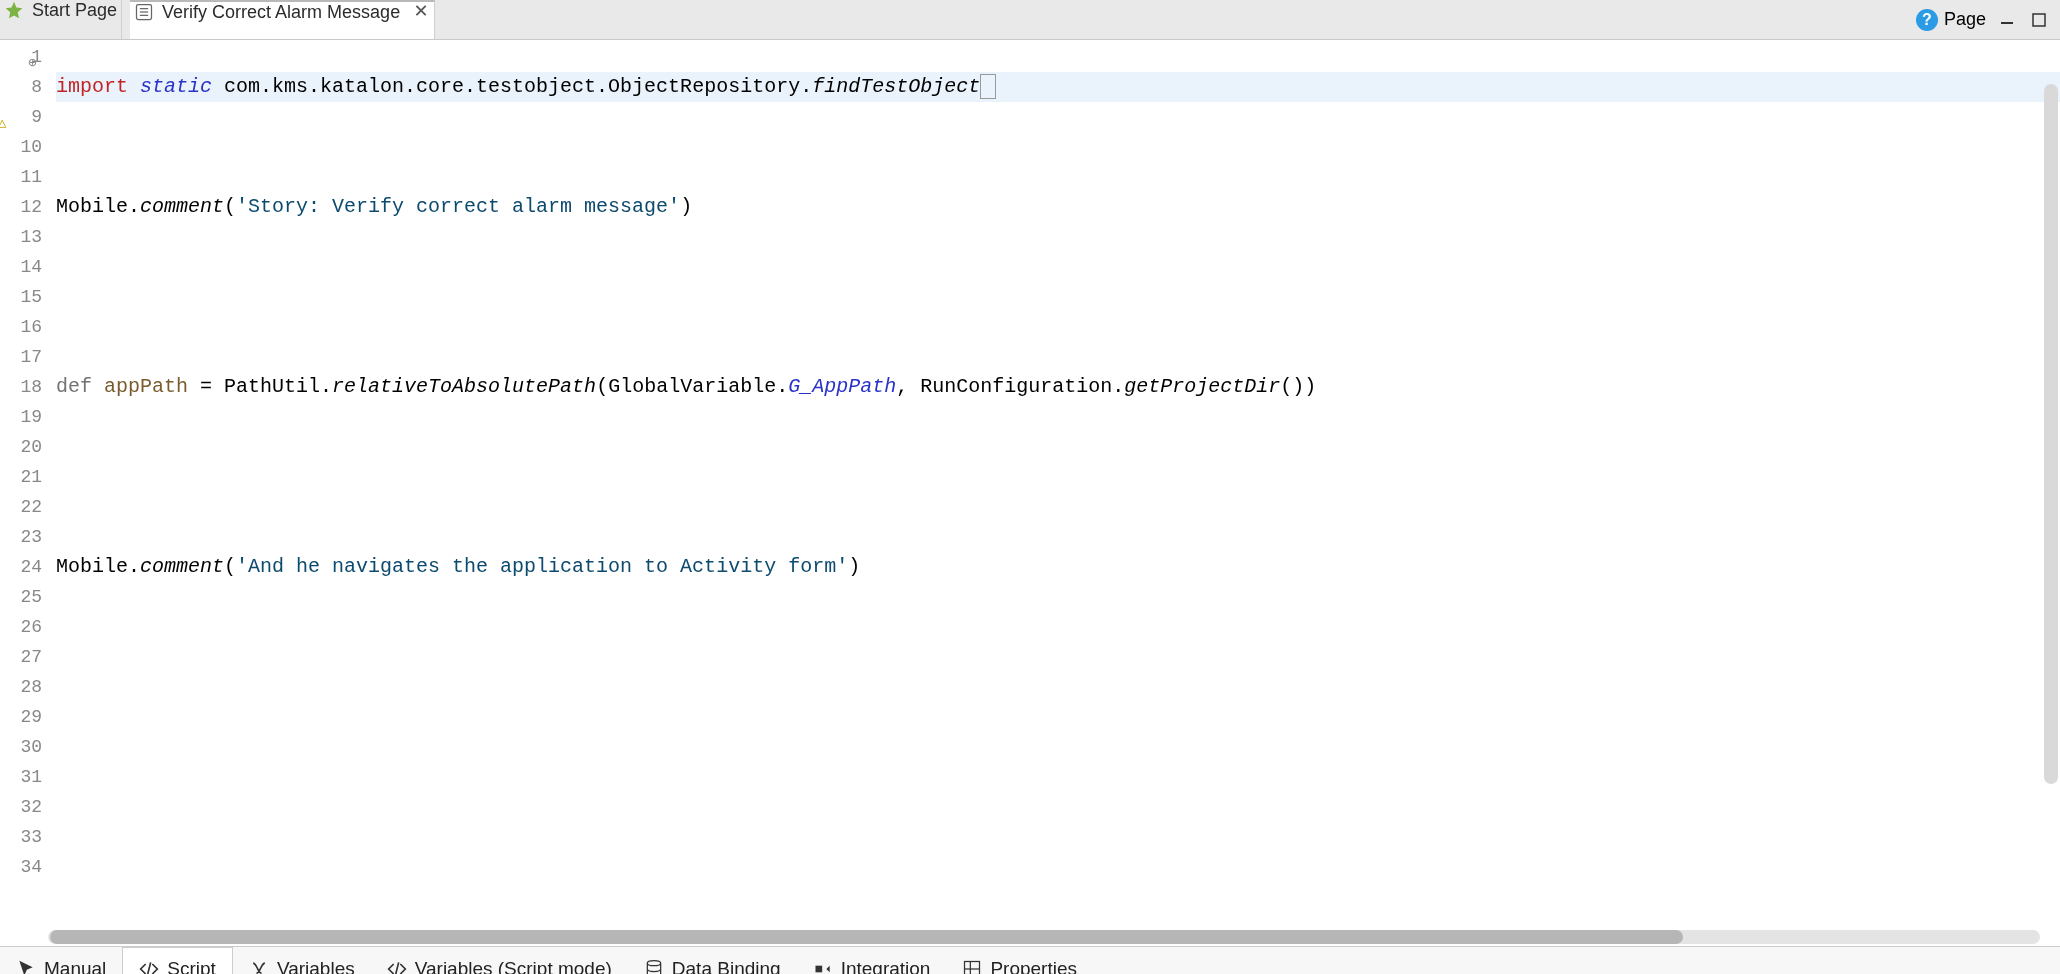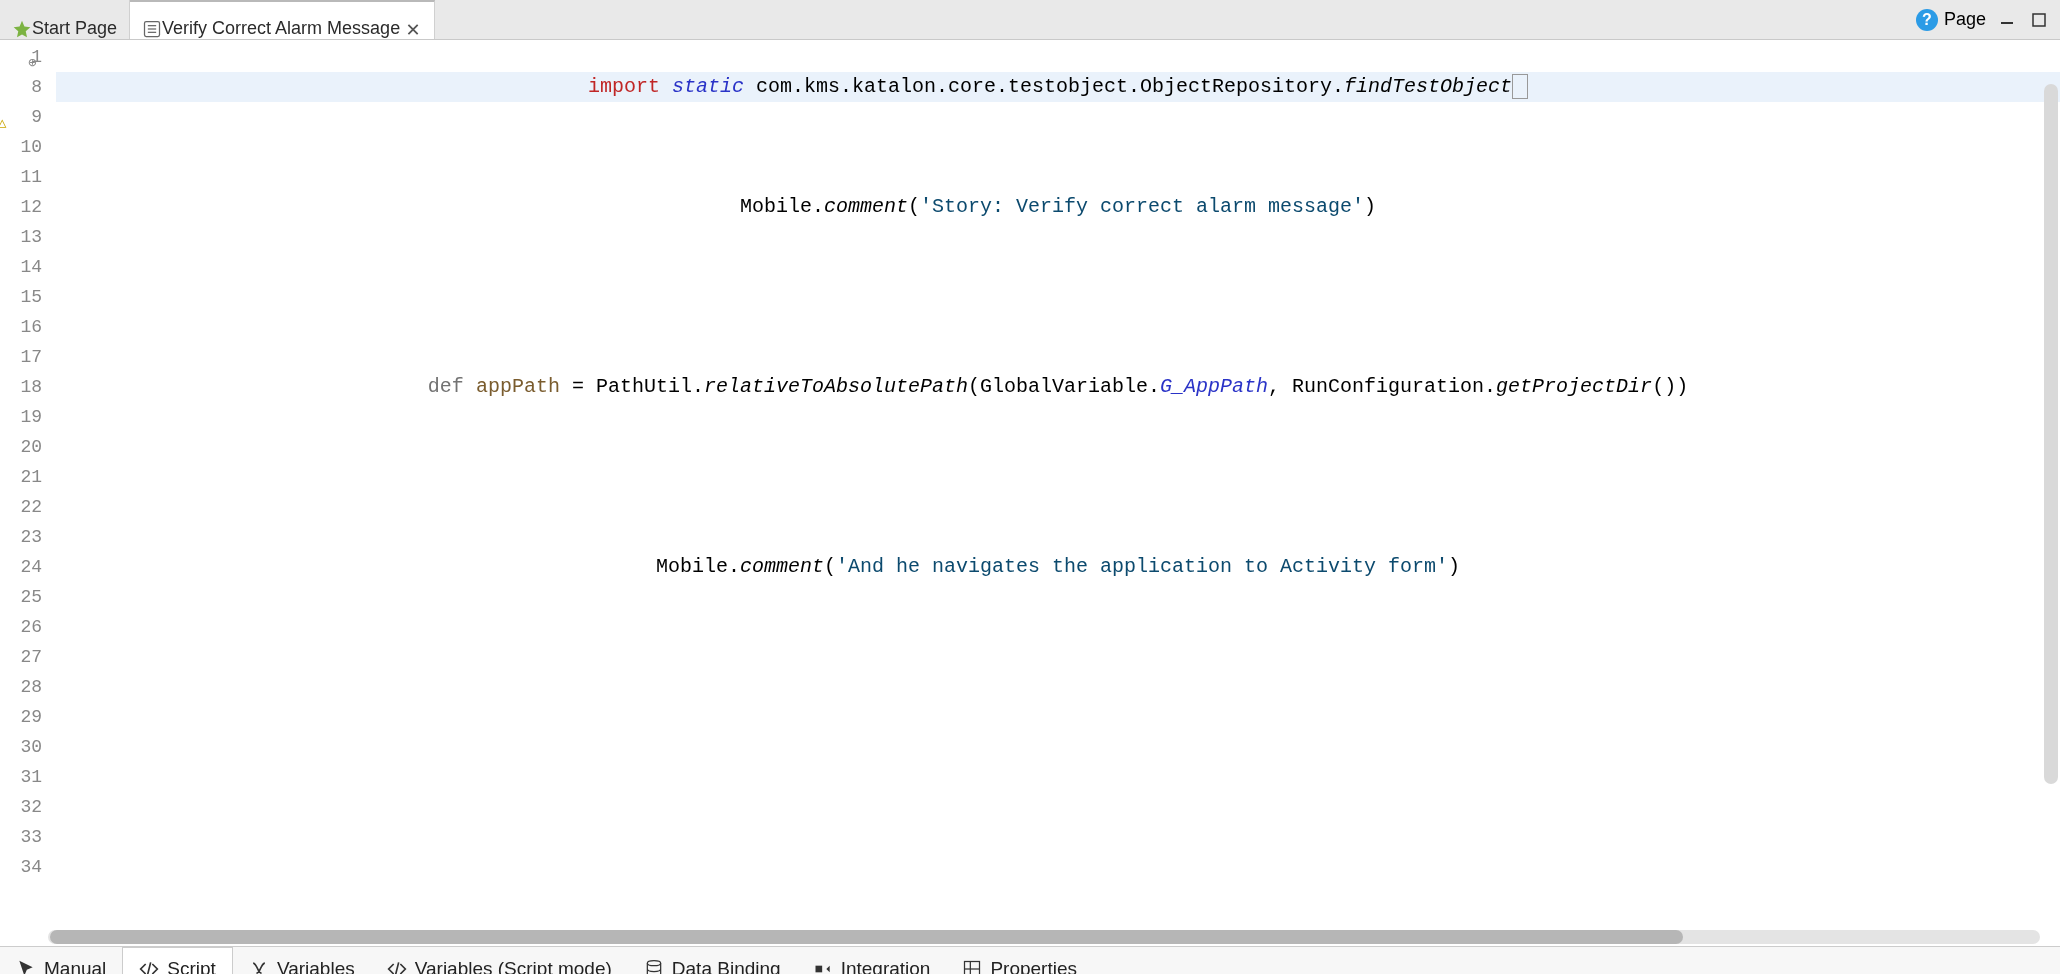--- a/index.html
+++ b/index.html
@@ -1,33 +1,33 @@
 <!DOCTYPE html>
 <html><head>
 <meta charset="utf-8">
 <style>
   * { margin:0; padding:0; box-sizing:border-box; }
   html,body { width:2060px; height:974px; font-family:Arial,Helvetica,sans-serif; background:#fff; overflow:hidden; }
   .tab-bar { height:40px; background:#e9e9e9; display:flex; align-items:stretch; border-bottom:1px solid #c9c9c9; position:relative; }
-  .tab { display:flex; align-items:flex-end; gap:0; padding:0 12px; font-size:18px; color:#2b2b2b; border-right:1px solid #d0d0d0; cursor:pointer; }
-  .tab.active { background:#fff; border-top:2px solid #b9b9b9; }
+  .tab { display:flex; align-items:flex-start; gap:8px; padding:0 4px; font-size:18px; color:#2b2b2b; border-right:1px solid #d0d0d0; cursor:pointer; }
+  .tab.active { background:#fff; border-top:2px solid #b9b9b9;margin-left:8px; }
   .tab .icon-svg { width:20px; height:20px; }
   .tab-close { width:18px; height:18px; display:flex; align-items:center; justify-content:center; font-size:18px; color:#555; cursor:pointer; margin-left:4px; }
   .tab-right { margin-left:auto; display:flex; align-items:center; gap:10px; padding-right:10px; }
   .help { display:flex; align-items:center; gap:6px; font-size:18px; cursor:pointer; }
   .help-icon { width:22px; height:22px; border-radius:50%; background:#2b9be6; color:#fff; display:flex; align-items:center; justify-content:center; font-weight:bold; font-size:16px; }
   .win-btn { width:22px; height:22px; display:flex; align-items:center; justify-content:center; cursor:pointer; }
   .win-btn svg { width:16px; height:16px; }
 
   .editor-wrap { display:flex; height:calc(974px - 40px - 44px); position:relative; }
   .gutter { width:48px; background:#fff; text-align:right; padding-top:2px; color:#888; font-family:Consolas,"Courier New",monospace; font-size:18px; line-height:30px; user-select:none; }
   .gutter .ln { height:30px; padding-right:6px; position:relative; }
   .gutter .fold::before { content:"⊕"; position:absolute; left:28px; color:#888; font-size:14px; top:6px;}
   .gutter .warn::before { content:"△"; color:#c9a400; position:absolute; left:-2px; top:6px; font-size:14px; }
-  .code { flex:1; font-family:Consolas,"Courier New",monospace; font-size:20px; line-height:30px; white-space:pre; padding-top:2px; padding-left:8px; overflow:hidden; position:relative;text-align:center; }
+  .code { flex:1; font-family:Consolas,"Courier New",monospace; font-size:20px; line-height:30px; white-space:pre; padding-top:2px; padding-left:8px; overflow:hidden; position:relative; }
   .code .row { height:30px; }
   .hl1 { background:#eaf2fb; }
   .kw-imp { color:#c02626; } 
   .kw { color:#737373; }
   .kw-ital { color:#2a33c7; font-style:italic; }
   .mth { font-style:italic; }
   .str { color:#0c4a6e; }
   .var { color:#7a5c2e; }
   .glob { color:#2a33c7; font-style:italic; }
   .boxend { border:1px solid #999; padding:0 1px; }

